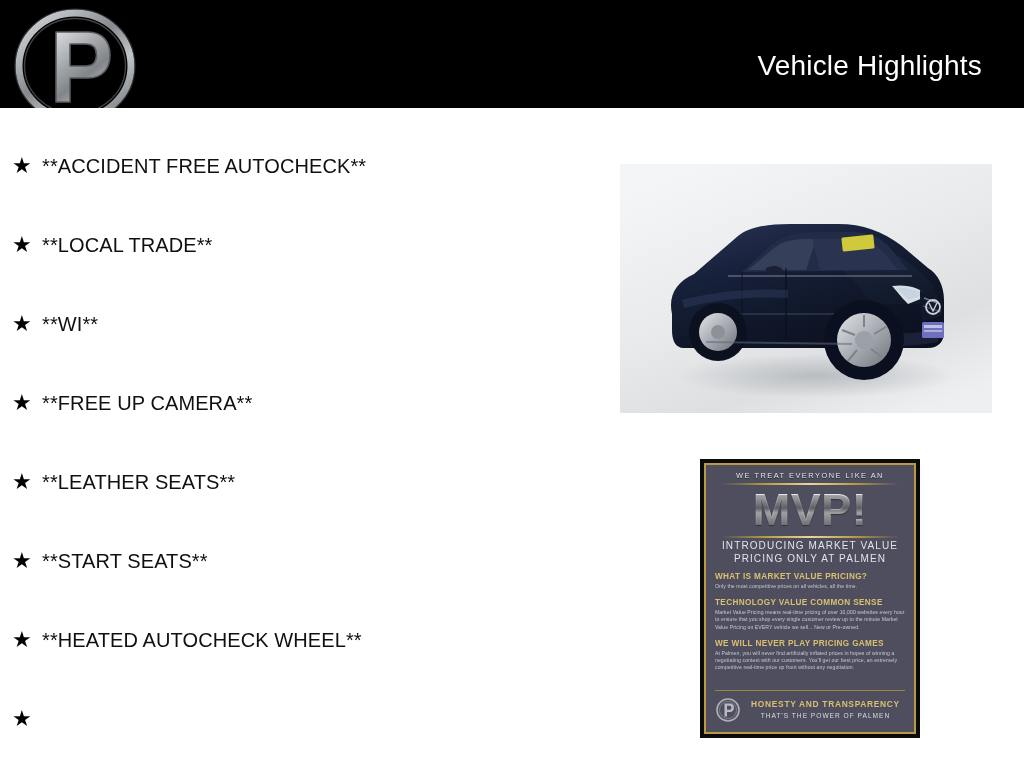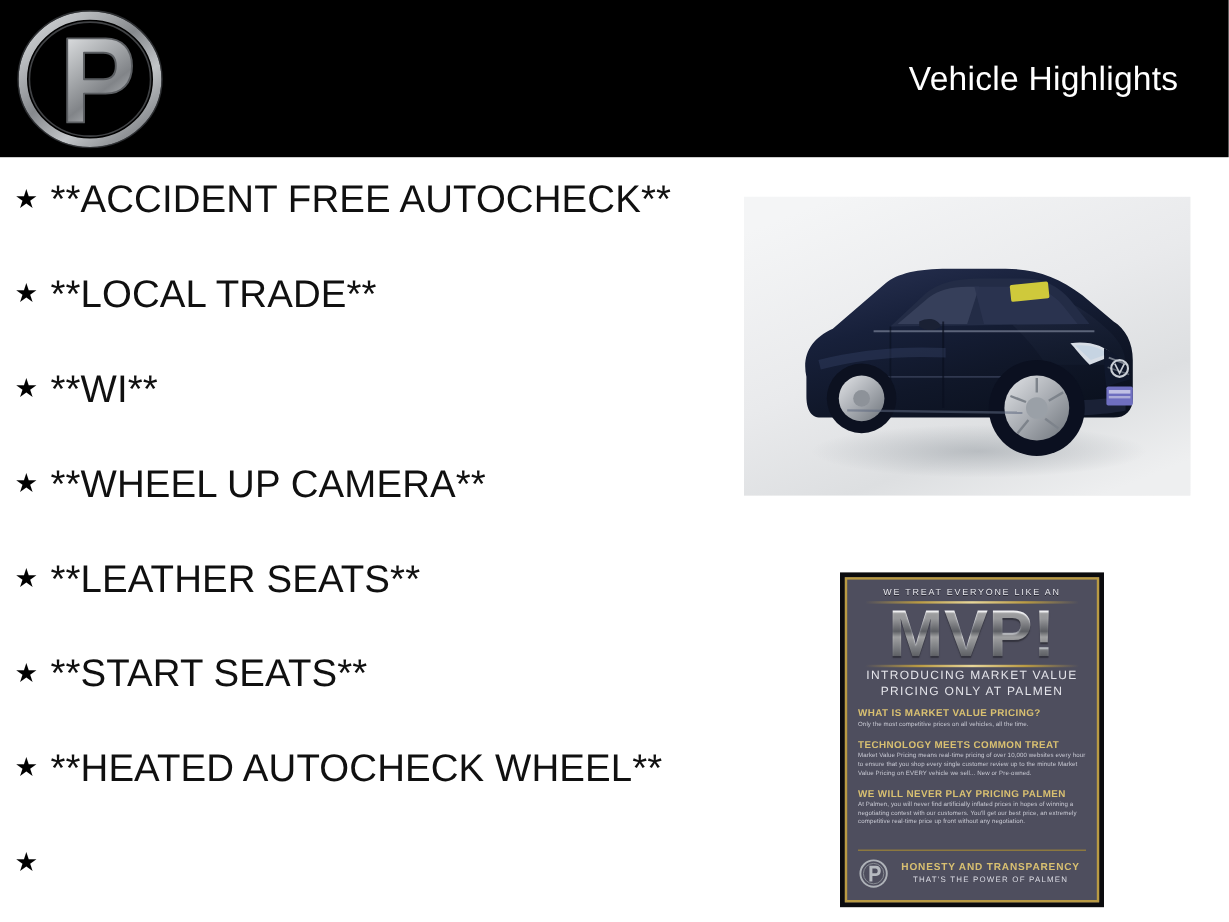--- a/index.html
+++ b/index.html
@@ -23,21 +23,21 @@
     height: 768px;
     background: #ffffff;
   }
 
   
   .header {
     position: absolute;
     left: 0;
     top: 0;
     width: 1024px;
-    height: 131px;
+    height: 108px;
     background: #000000;
     overflow: hidden;
   }
   .header-title {
     position: absolute;
     right: 42px;
     top: 49px;
     color: #ffffff;
     font-size: 28px;
     line-height: 34px;
@@ -75,21 +75,21 @@
   .bullet-star {
     flex: 0 0 auto;
     font-size: 22px;
     line-height: 32px;
     color: #000000;
     width: 30px;
     text-align: left;
   }
   .highlight-text {
     flex: 1 1 auto;
-    font-size: 32px;
+    font-size: 20px;
     line-height: 32px;
     color: #101010;
     white-space: nowrap;
     letter-spacing: 0.1px;
   }
 
   
   .vehicle-photo {
     position: absolute;
     left: 620px;
@@ -98,21 +98,21 @@
     height: 249px;
     background: linear-gradient(170deg, #f2f3f4 0%, #e6e7e9 42%, #dcdee0 68%, #ededee 100%);
     overflow: hidden;
   }
   .vehicle-photo svg { display: block; width: 372px; height: 249px; }
 
   
   .promo-poster {
     position: absolute;
     left: 700px;
-    top: 477px;
+    top: 459px;
     width: 220px;
     height: 279px;
     background: #0b0b0e;
     padding: 4px;
     box-sizing: border-box;
     overflow: hidden;
   }
   .poster-inner {
     position: relative;
     width: 100%;
@@ -131,21 +131,21 @@
     line-height: 10px;
     white-space: nowrap;
     text-shadow: 0 1px 0 #23232c;
   }
   .poster-rule {
     height: 2px;
     margin: 2px 6px 1px 6px;
     background: linear-gradient(90deg, rgba(185,154,67,0) 0%, #b99a43 25%, #e8d79a 50%, #b99a43 75%, rgba(185,154,67,0) 100%);
   }
   .poster-mvp {
-    font-size: 55px;
+    font-size: 45px;
     font-weight: bold;
     line-height: 48px;
     letter-spacing: 0.5px;
     background: linear-gradient(180deg, #ffffff 0%, #e9eaee 24%, #8e9199 46%, #f4f5f7 56%, #bfc2c8 74%, #6e7179 100%);
     -webkit-background-clip: text;
     background-clip: text;
     color: transparent;
     -webkit-text-fill-color: transparent;
     text-shadow: 0 1px 1px rgba(0,0,0,0.35);
     margin: 0;
@@ -265,21 +265,21 @@
       <span class="highlight-text">**LOCAL TRADE**</span>
     </li>
 
     <li class="highlight-item">
       <span class="bullet-star">★</span>
       <span class="highlight-text">**WI**</span>
     </li>
 
     <li class="highlight-item">
       <span class="bullet-star">★</span>
-      <span class="highlight-text">**WHEEL UP CAMERA**</span>
+      <span class="highlight-text">**FREE UP CAMERA**</span>
     </li>
 
     <li class="highlight-item">
       <span class="bullet-star">★</span>
       <span class="highlight-text">**LEATHER SEATS**</span>
     </li>
 
     <li class="highlight-item">
       <span class="bullet-star">★</span>
       <span class="highlight-text">**START SEATS**</span>
@@ -426,26 +426,26 @@
       <div class="poster-sub">PRICING ONLY AT PALMEN</div>
 
       <div class="poster-body">
 
         <div class="poster-sec">
           <div class="poster-sec-title">WHAT IS MARKET VALUE PRICING?</div>
           <div class="poster-sec-text">Only the most competitive prices on all vehicles, all the time.</div>
         </div>
 
         <div class="poster-sec">
-          <div class="poster-sec-title">TECHNOLOGY MEETS COMMON TREAT</div>
+          <div class="poster-sec-title">TECHNOLOGY VALUE COMMON SENSE</div>
           <div class="poster-sec-text">Market Value Pricing means real-time pricing of over 10,000 websites every hour to ensure that you shop every single customer review up to the minute Market Value Pricing on EVERY vehicle we sell... New or Pre-owned.</div>
         </div>
 
         <div class="poster-sec">
-          <div class="poster-sec-title">WE WILL NEVER PLAY PRICING PALMEN</div>
+          <div class="poster-sec-title">WE WILL NEVER PLAY PRICING GAMES</div>
           <div class="poster-sec-text">At Palmen, you will never find artificially inflated prices in hopes of winning a negotiating contest with our customers. You'll get our best price, an extremely competitive real-time price up front without any negotiation.</div>
         </div>
 
       </div>
 
       <div class="poster-footer">
         <div class="poster-footer-logo">
           <svg viewBox="0 0 26 26" xmlns="http://www.w3.org/2000/svg">
             <circle cx="13" cy="13" r="11" fill="none" stroke="#aeb2b8" stroke-width="1.6"></circle>
             <circle cx="13" cy="13" r="8.5" fill="none" stroke="#8a8e95" stroke-width="0.8"></circle>

